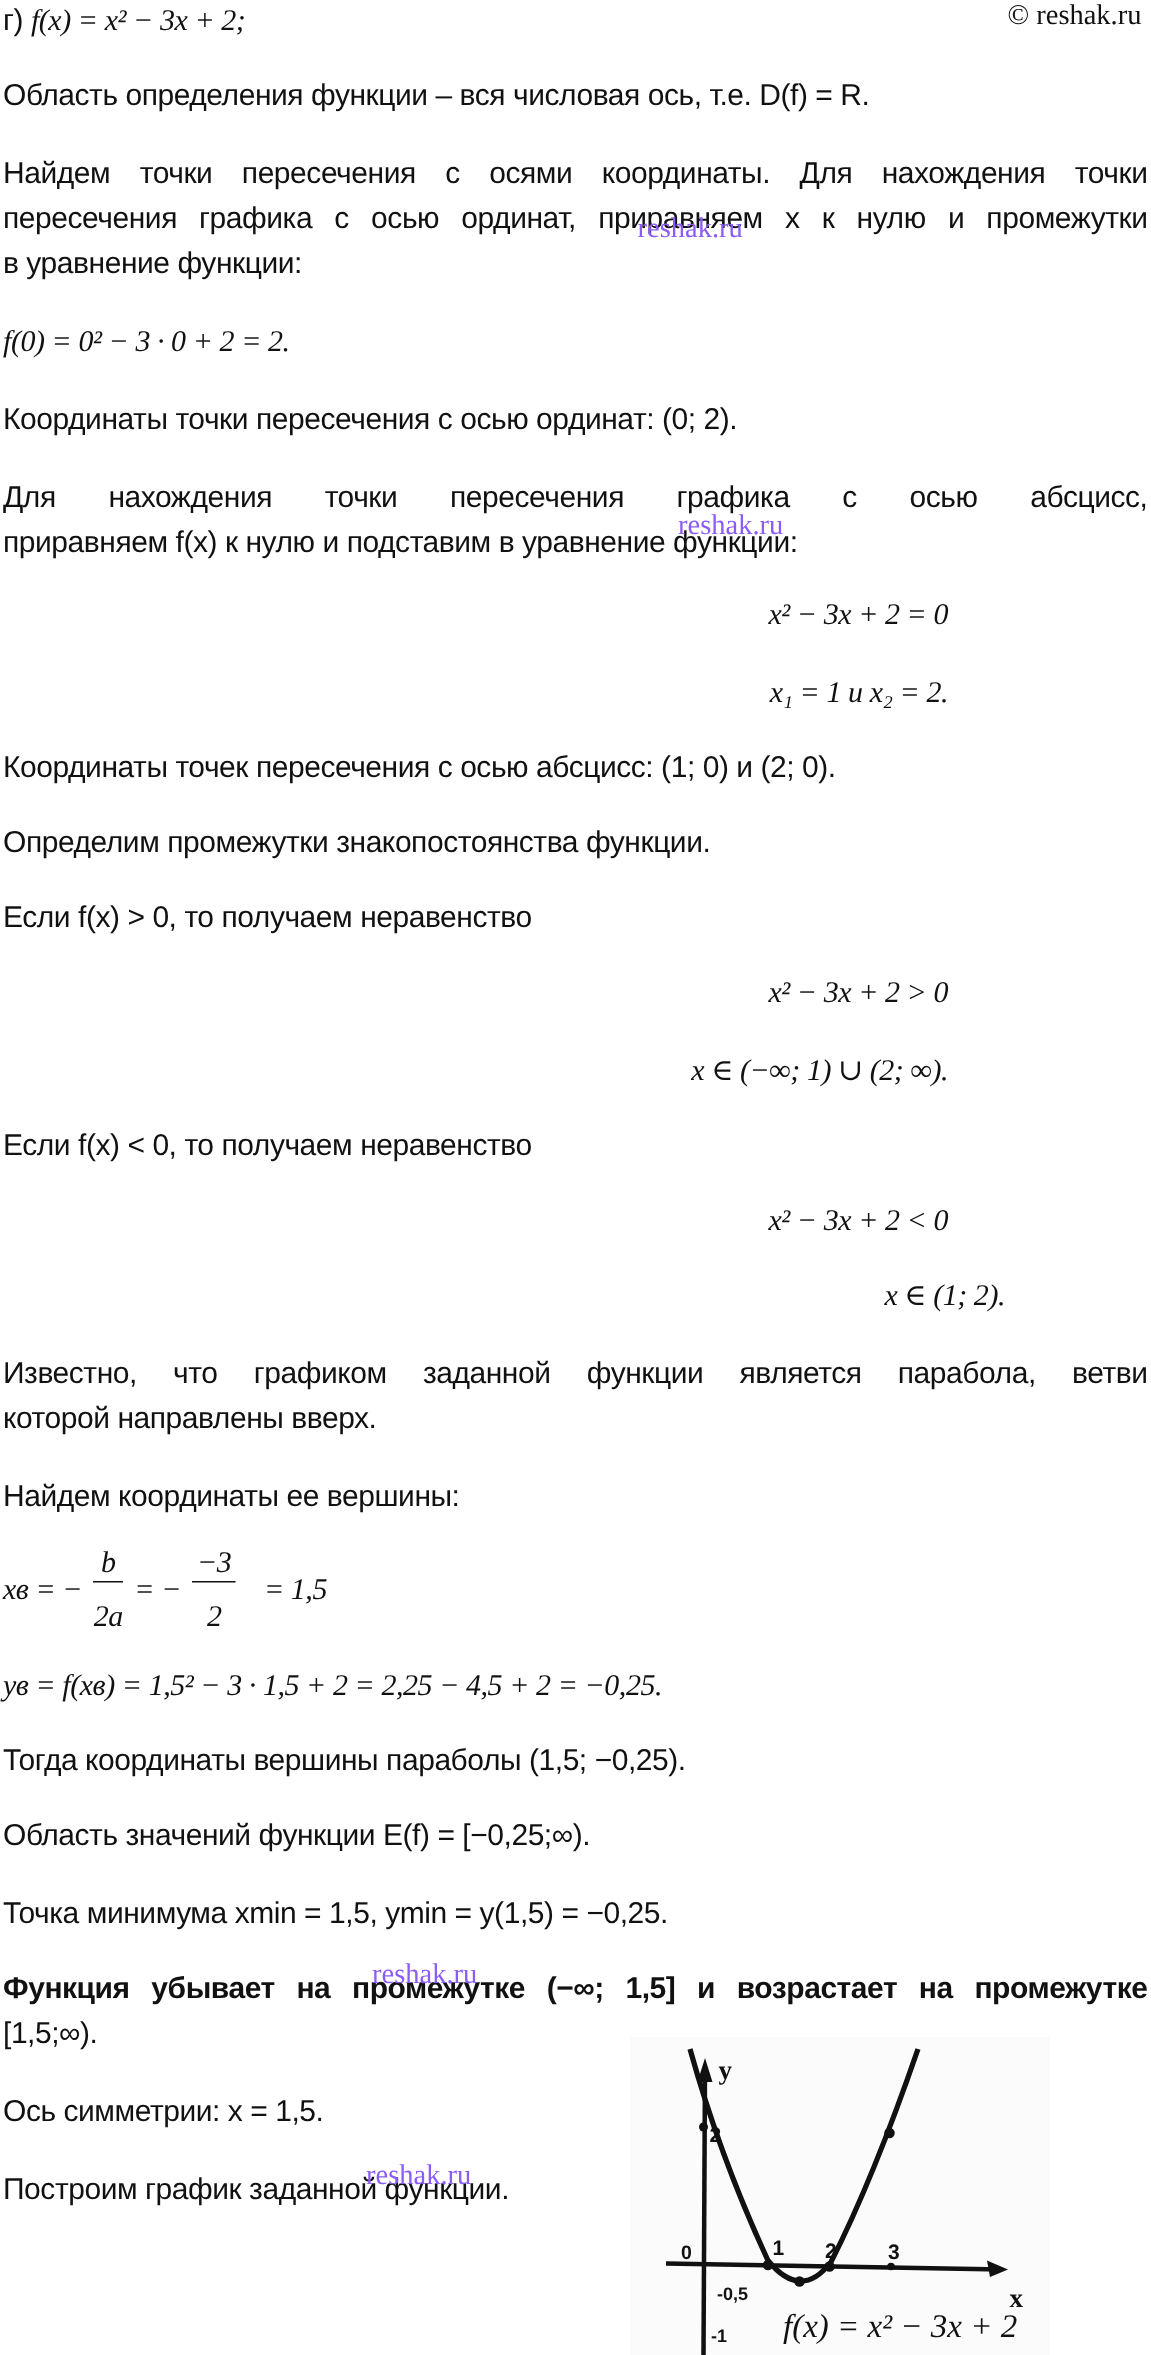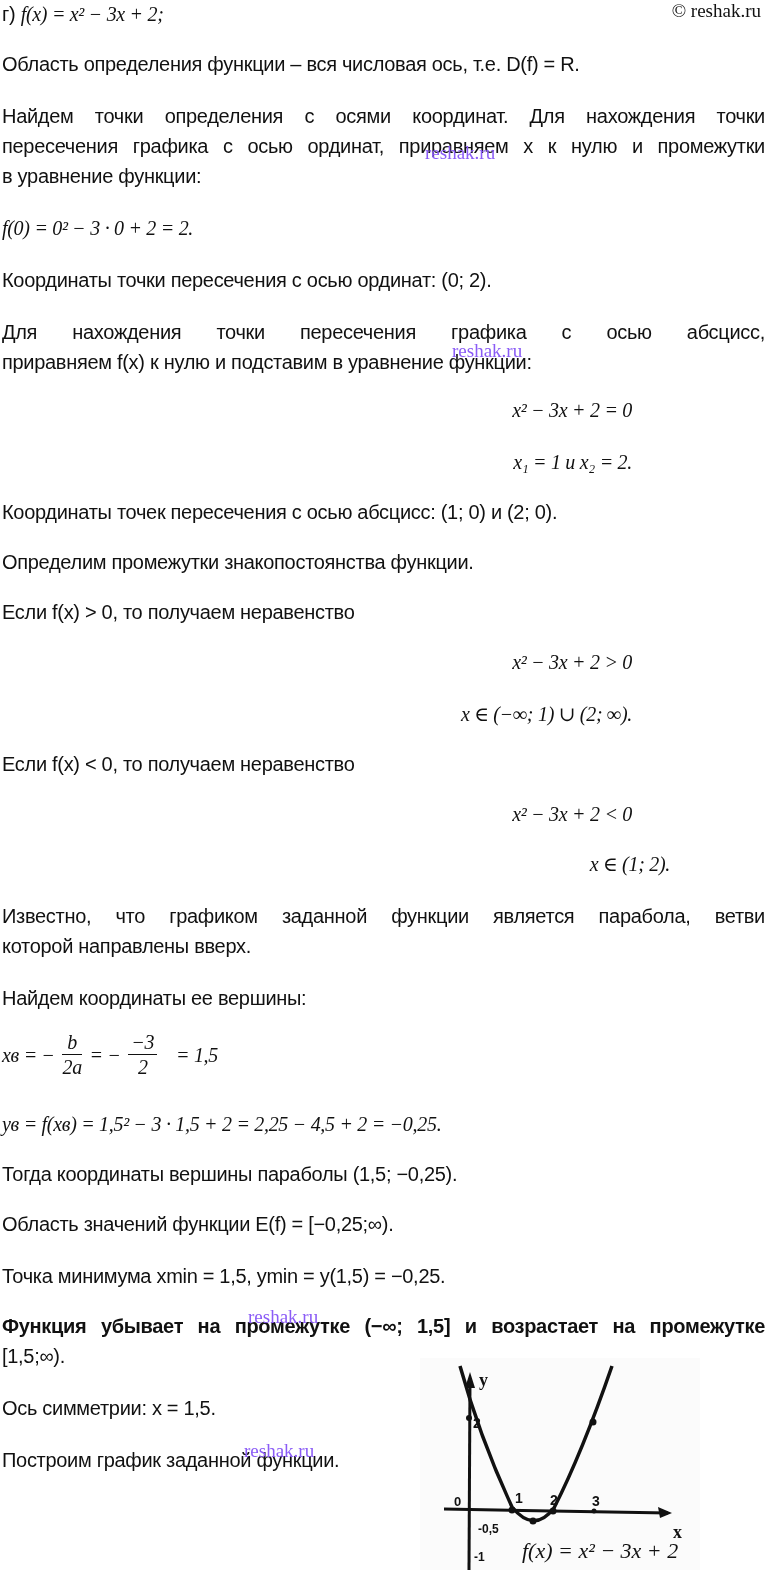--- a/index.html
+++ b/index.html
@@ -9,37 +9,37 @@
             font-family: "Liberation Sans Narrow", "Liberation Sans", sans-serif; letter-spacing: -0.3px; }
     .just { width: 763px; text-align: justify; text-align-last: justify; white-space: normal; }
     .center { left: 0; width: 632px; text-align: right; }
     .math { font-family: "Liberation Serif", "DejaVu Serif", serif; font-style: italic; }
     .wm { position: absolute; font-family: "Liberation Serif", "DejaVu Serif", serif; font-size: 19px;
           color: #8b5cf6; white-space: nowrap; }
     .copyright { position: absolute; right: 6px; top: 0; font-family: "Liberation Serif", serif;
                  font-size: 19px; color: #111; }
     .frac { display: inline-block; vertical-align: middle; text-align: center; margin: 0 3px; }
     .frac .num { display: block; border-bottom: 1.5px solid #111; padding: 0 3px; line-height: 24px; }
-    .frac .den { display: block; line-height: 24px; }
+    .frac .den { display: block; line-height: 24px; margin-top: 11px; }
     .graph { position: absolute; left: 420px; top: 1358px; width: 280px; height: 212px; }
   </style>
 </head>
 <body>
 
 <div class="copyright">© reshak.ru</div>
 
 <div>
   <div class="line" style="top:2px;">
     <span>г)</span>
     <span class="math">f(x) = x² − 3x + 2;</span>
   </div>
 
   <div class="line" style="top:52px;">Область определения функции – вся числовая ось, т.е. D(f) = R.</div>
 
-  <div class="line just" style="top:104px;">Найдем точки определения с осями координат. Для нахождения точки</div>
+  <div class="line just" style="top:104px;">Найдем точки пересечения с осями координаты. Для нахождения точки</div>
   <div class="line just" style="top:134px;">пересечения графика с осью ординат, приравняем x к нулю и промежутки</div>
   <div class="line" style="top:164px;">в уравнение функции:</div>
 
   <div class="line math" style="top:216px;">f(0) = 0² − 3 · 0 + 2 = 2.</div>
 
   <div class="line" style="top:268px;">Координаты точки пересечения с осью ординат: (0; 2).</div>
 
   <div class="line just" style="top:320px;">Для нахождения точки пересечения графика с осью абсцисс,</div>
   <div class="line" style="top:350px;">приравняем f(x) к нулю и подставим в уравнение функции:</div>
 

